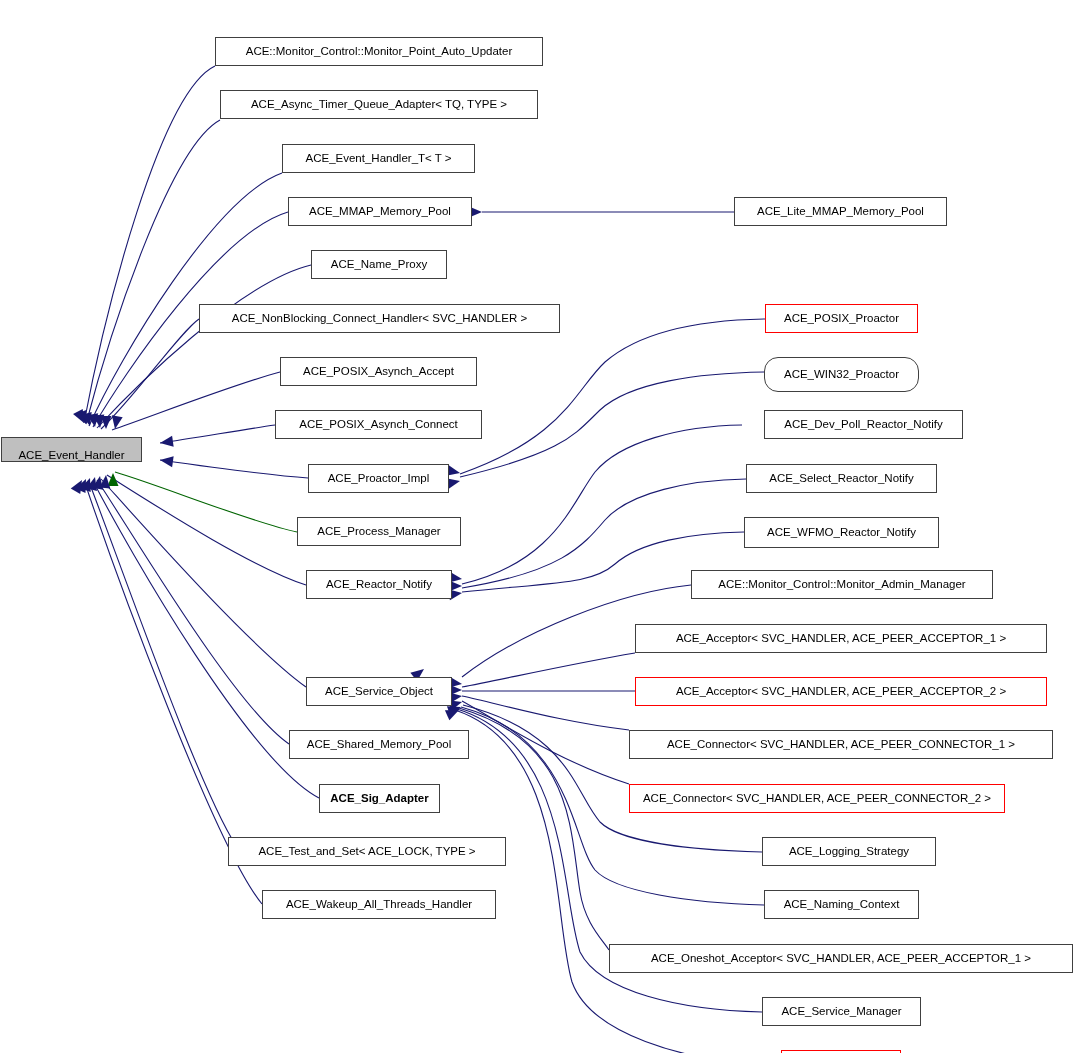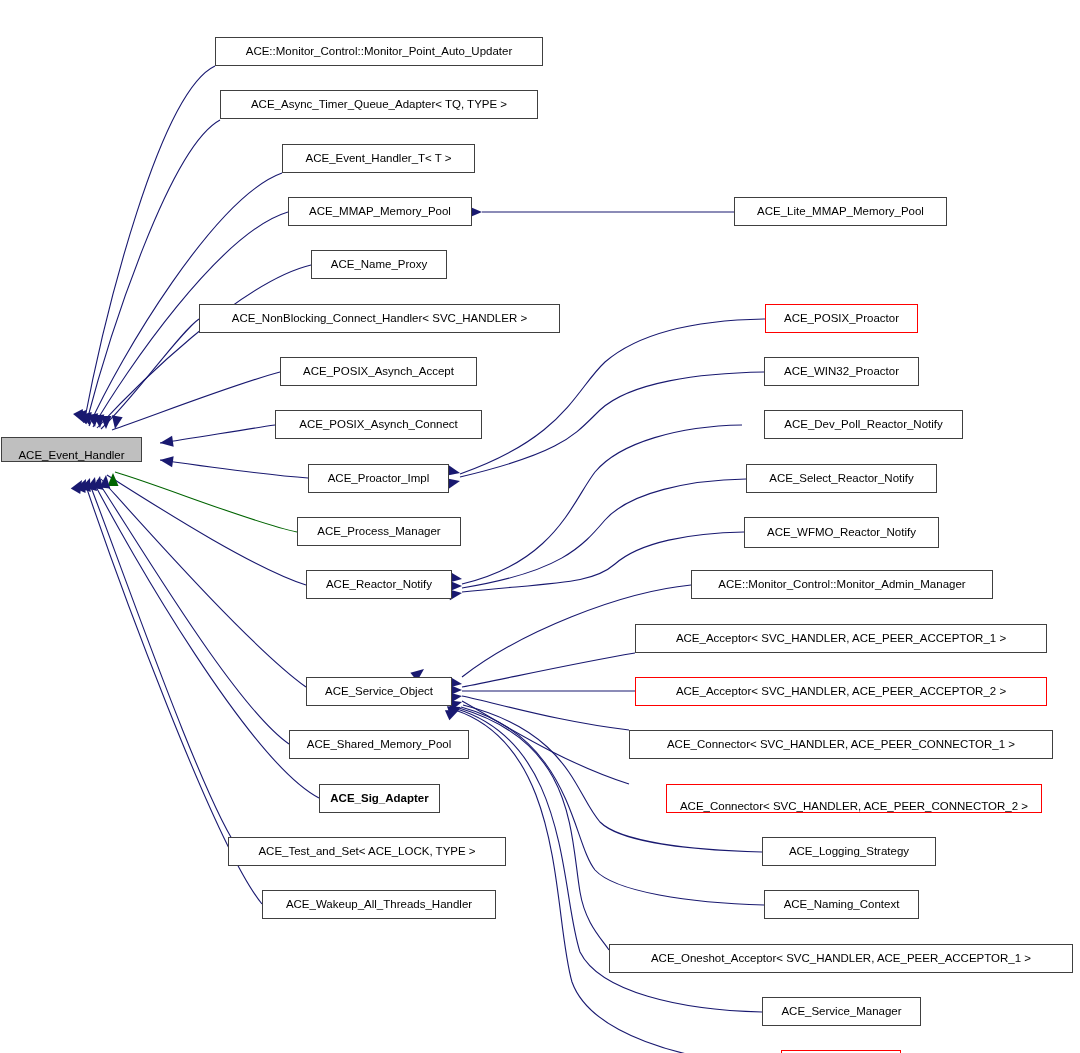--- a/index.html
+++ b/index.html
@@ -128,21 +128,21 @@
       </div>
       <div class="node" style="left: 262px; top: 858px; width: 234px; height: 29px;">
         <span>ACE_Wakeup_All_Threads_Handler</span>
       </div>
       <div class="node" style="left: 734px; top: 165px; width: 213px; height: 29px;">
         <span>ACE_Lite_MMAP_Memory_Pool</span>
       </div>
       <div class="node red" style="left: 765px; top: 272px; width: 153px; height: 29px;">
         <span>ACE_POSIX_Proactor</span>
       </div>
-      <div class="node" style="left: 764px; top: 325px; width: 155px; height: 29px;">
+      <div class="node" style="left: 764px; top: 325px; width: 155px; height: 35px; border-radius: 14px;">
         <span>ACE_WIN32_Proactor</span>
       </div>
       <div class="node" style="left: 764px; top: 378px; width: 199px; height: 29px;">
         <span>ACE_Dev_Poll_Reactor_Notify</span>
       </div>
       <div class="node" style="left: 746px; top: 432px; width: 191px; height: 29px;">
         <span>ACE_Select_Reactor_Notify</span>
       </div>
       <div class="node" style="left: 744px; top: 485px; width: 195px; height: 31px; text-align: right;">
         <span>ACE_WFMO_Reactor_Notify</span>
@@ -152,21 +152,21 @@
       </div>
       <div class="node" style="left: 635px; top: 592px; width: 412px; height: 29px;">
         <span>ACE_Acceptor&lt; SVC_HANDLER, ACE_PEER_ACCEPTOR_1 &gt;</span>
       </div>
       <div class="node red" style="left: 635px; top: 645px; width: 412px; height: 29px;">
         <span>ACE_Acceptor&lt; SVC_HANDLER, ACE_PEER_ACCEPTOR_2 &gt;</span>
       </div>
       <div class="node" style="left: 629px; top: 698px; width: 424px; height: 29px;">
         <span>ACE_Connector&lt; SVC_HANDLER, ACE_PEER_CONNECTOR_1 &gt;</span>
       </div>
-      <div class="node red" style="left: 666px; top: 752px; width: 376px; height: 29px; align-items: flex-end;">
+      <div class="node red" style="left: 629px; top: 752px; width: 376px; height: 29px;">
         <span>ACE_Connector&lt; SVC_HANDLER, ACE_PEER_CONNECTOR_2 &gt;</span>
       </div>
       <div class="node" style="left: 762px; top: 805px; width: 174px; height: 29px;">
         <span>ACE_Logging_Strategy</span>
       </div>
       <div class="node" style="left: 764px; top: 858px; width: 155px; height: 29px;">
         <span>ACE_Naming_Context</span>
       </div>
       <div class="node" style="left: 609px; top: 912px; width: 464px; height: 29px;">
         <span>ACE_Oneshot_Acceptor&lt; SVC_HANDLER, ACE_PEER_ACCEPTOR_1 &gt;</span>

